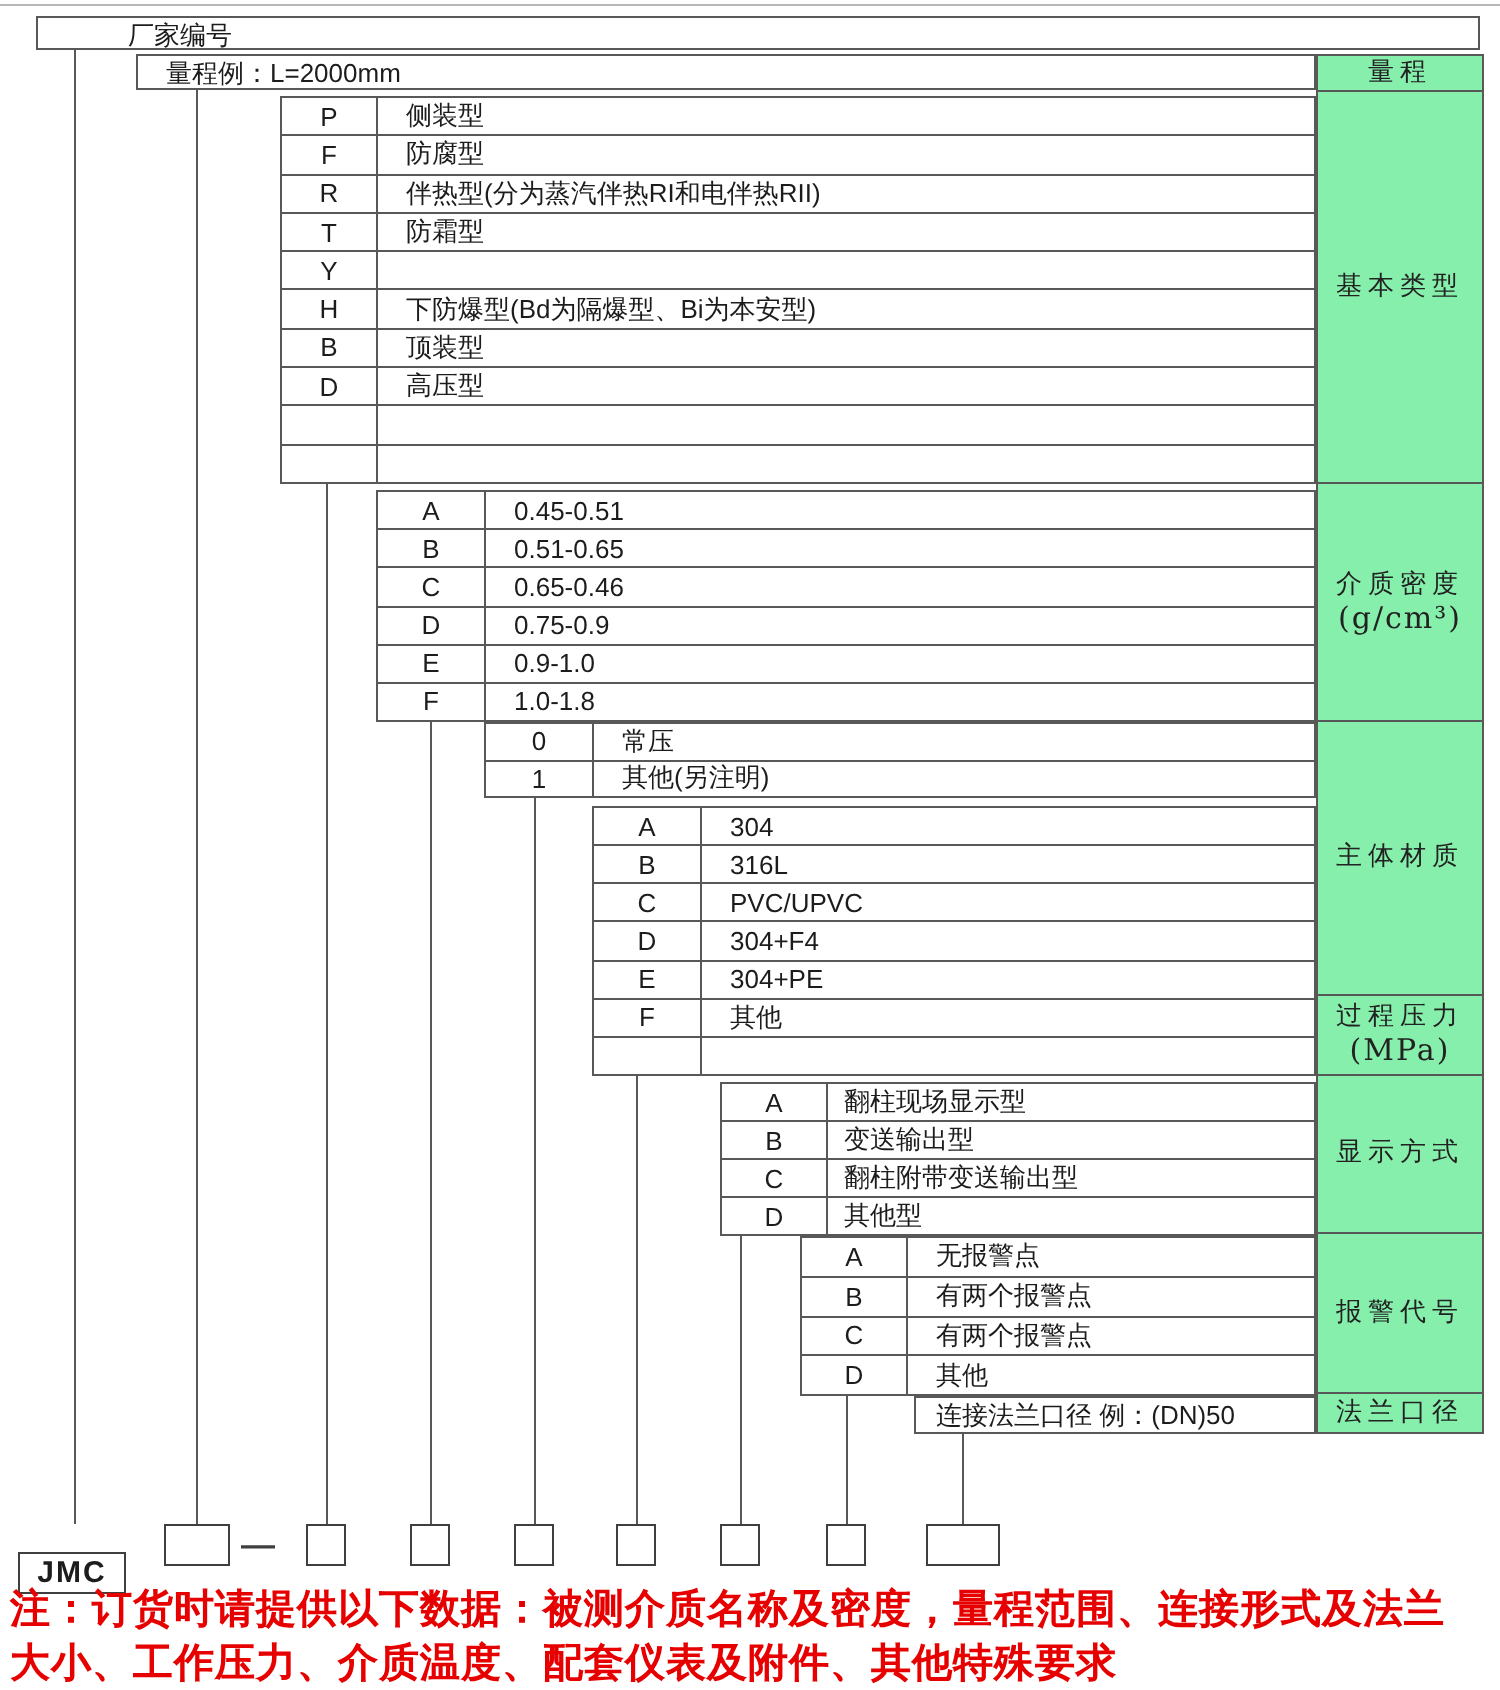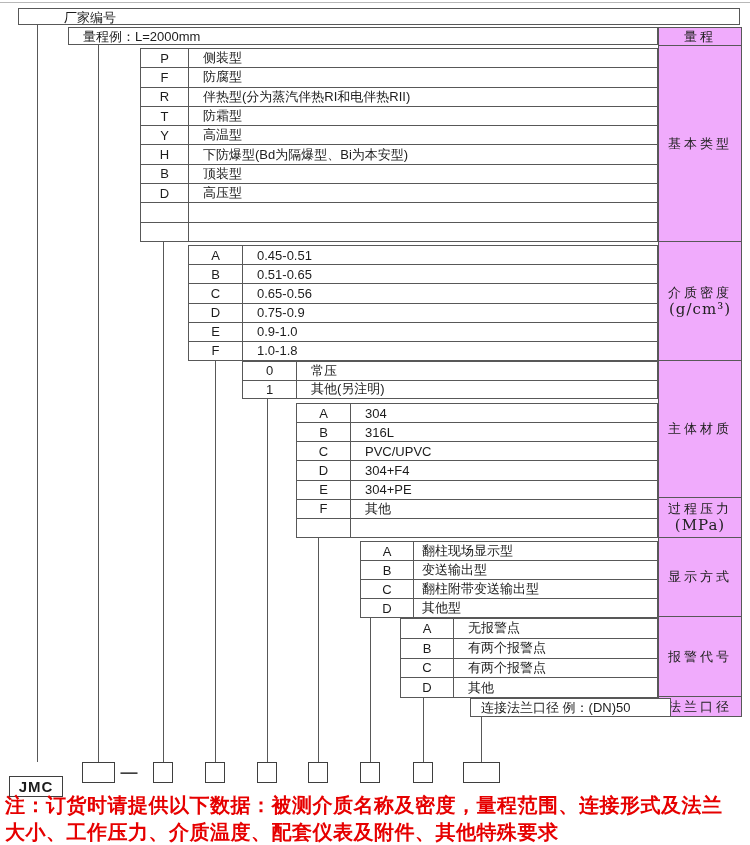--- a/index.html
+++ b/index.html
@@ -8,23 +8,23 @@
         font-family:"Liberation Sans","DejaVu Sans",sans-serif;color:#1c1c1c;}
   .abs{position:absolute;box-sizing:border-box;}
   .topline{left:0;top:2px;width:750px;height:0;border-top:1px solid #b8b8b8;}
   .hdrbox{border:1px solid var(--ln);display:flex;align-items:flex-start;font-size:13px;background:#fff;}
   .tbl{border:1px solid var(--ln);display:flex;flex-direction:column;background:#fff;}
   .trow{flex:1;display:flex;border-bottom:1px solid var(--ln);min-height:0;}
   .trow:last-child{border-bottom:none;}
   .tcode{border-right:1px solid var(--ln);display:flex;align-items:center;justify-content:center;
          font-size:13px;box-sizing:border-box;}
   .tdesc{flex:1;display:flex;align-items:center;padding-left:14px;font-size:13px;box-sizing:border-box;}
-  .flangerow{border:1px solid var(--ln);display:flex;padding-left:10px;font-size:13px;background:#fff;margin-left:13px;}
+  .flangerow{border:1px solid var(--ln);display:flex;padding-left:10px;font-size:13px;background:#fff;}
   .labelcol{border:1px solid var(--ln);display:flex;flex-direction:column;
-            font-family:"DejaVu Serif","Liberation Serif",serif;background:#f0abfc;}
+            font-family:"DejaVu Serif","Liberation Serif",serif;background:#86efac;}
   .lsec{border-bottom:1px solid var(--ln);display:flex;flex-direction:column;align-items:center;
         justify-content:center;font-size:13px;letter-spacing:3px;line-height:17px;box-sizing:border-box;color:#222;}
   .lsec:last-child{border-bottom:none;}
   .lsub{letter-spacing:1px;font-size:15px;}
   .vline{position:absolute;width:0;border-left:1px solid var(--ln);}
   .mbox{position:absolute;box-sizing:border-box;border:1.5px solid var(--bx);background:#fff;}
   .jmc{display:flex;align-items:center;justify-content:center;font-weight:bold;font-size:15px;letter-spacing:1px;}
   .dash{position:absolute;display:flex;align-items:center;justify-content:center;
         font-size:17px;color:#3f3f3f;font-weight:bold;}
   .note{position:absolute;left:5px;top:792px;width:742px;font-size:20px;font-weight:bold;
@@ -85,21 +85,20 @@
     <div class="trow">
       <div class="tcode" style="width:48px;">R</div>
       <div class="tdesc">伴热型(分为蒸汽伴热RI和电伴热RII)</div>
     </div>
     <div class="trow">
       <div class="tcode" style="width:48px;">T</div>
       <div class="tdesc">防霜型</div>
     </div>
     <div class="trow">
       <div class="tcode" style="width:48px;">Y</div>
-      <div class="tdesc">高温型</div>
     </div>
     <div class="trow">
       <div class="tcode" style="width:48px;">H</div>
       <div class="tdesc">下防爆型(Bd为隔爆型、Bi为本安型)</div>
     </div>
     <div class="trow">
       <div class="tcode" style="width:48px;">B</div>
       <div class="tdesc">顶装型</div>
     </div>
     <div class="trow">
@@ -120,21 +119,21 @@
     <div class="trow">
       <div class="tcode" style="width:54px;">A</div>
       <div class="tdesc">0.45-0.51</div>
     </div>
     <div class="trow">
       <div class="tcode" style="width:54px;">B</div>
       <div class="tdesc">0.51-0.65</div>
     </div>
     <div class="trow">
       <div class="tcode" style="width:54px;">C</div>
-      <div class="tdesc">0.65-0.56</div>
+      <div class="tdesc">0.65-0.46</div>
     </div>
     <div class="trow">
       <div class="tcode" style="width:54px;">D</div>
       <div class="tdesc">0.75-0.9</div>
     </div>
     <div class="trow">
       <div class="tcode" style="width:54px;">E</div>
       <div class="tdesc">0.9-1.0</div>
     </div>
     <div class="trow">

